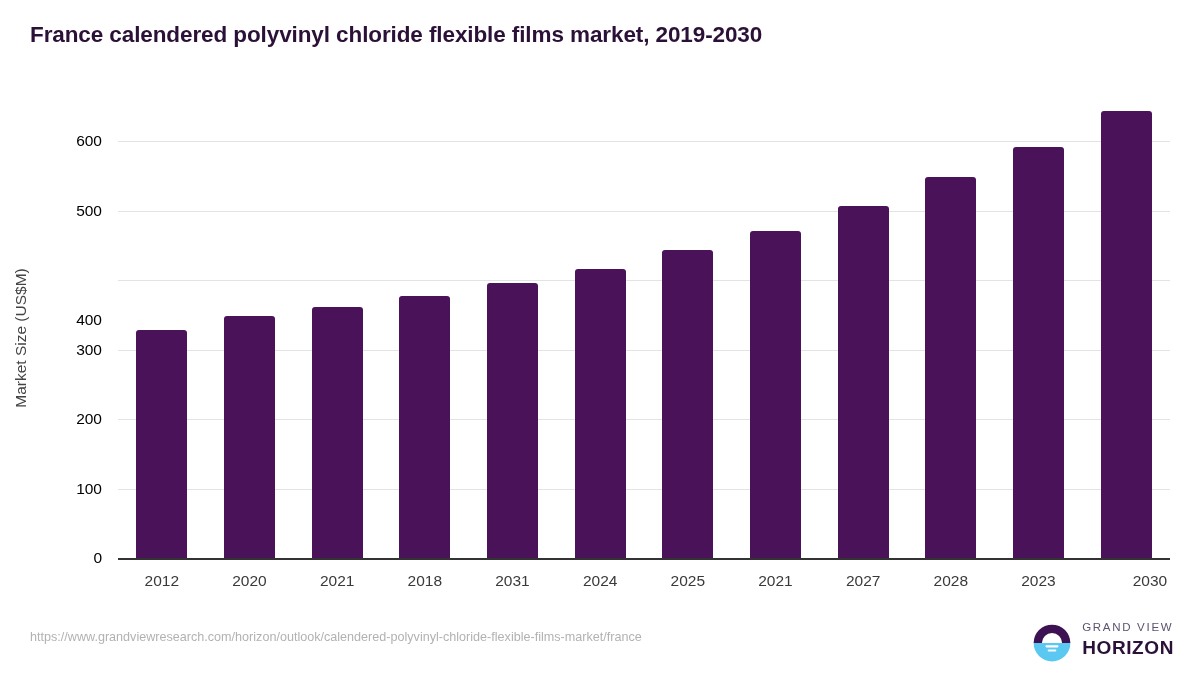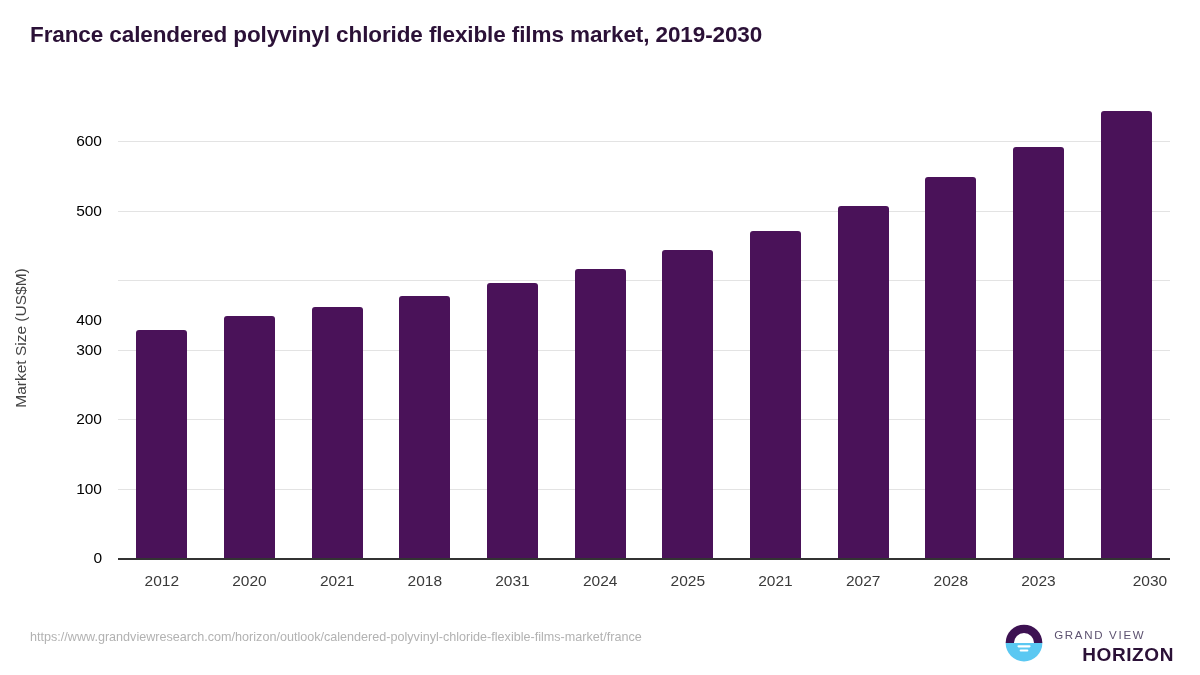--- a/index.html
+++ b/index.html
@@ -114,21 +114,21 @@
     top: 630px;
     font-size: 12.6px;
     color: #b2b2b2;
     white-space: nowrap;
   }
   .logo {
     position: absolute;
     right: 26px;
     top: 622px;
     display: flex;
-    align-items: flex-end;
+    align-items: flex-start;
     gap: 9px;
   }
   .logo-mark {
     width: 42px;
     height: 42px;
     flex: 0 0 42px;
   }
   .logo-text {
     display: flex;
     flex-direction: column;
@@ -140,21 +140,20 @@
     letter-spacing: 1.7px;
     color: #5d5270;
     font-weight: normal;
     margin-bottom: 4px;
   }
   .logo-bottom {
     font-size: 19px;
     letter-spacing: 0.6px;
     color: #2b1137;
     font-weight: bold;
-    margin-left: 28px;
   }
 </style>
 </head>
 <body>
 
 <div class="page">
 
   <div class="chart-title">France calendered polyvinyl chloride flexible films market, 2019-2030</div>
 
   <div class="plot-wrap">

